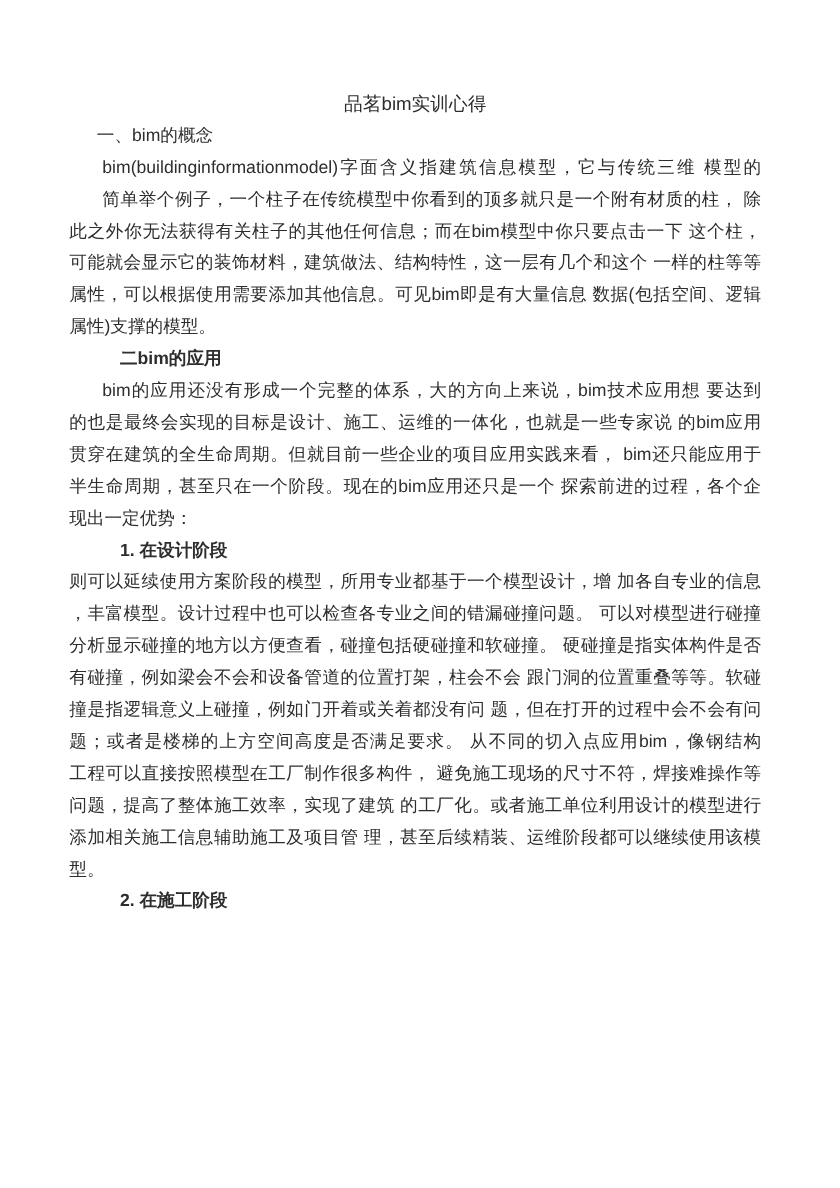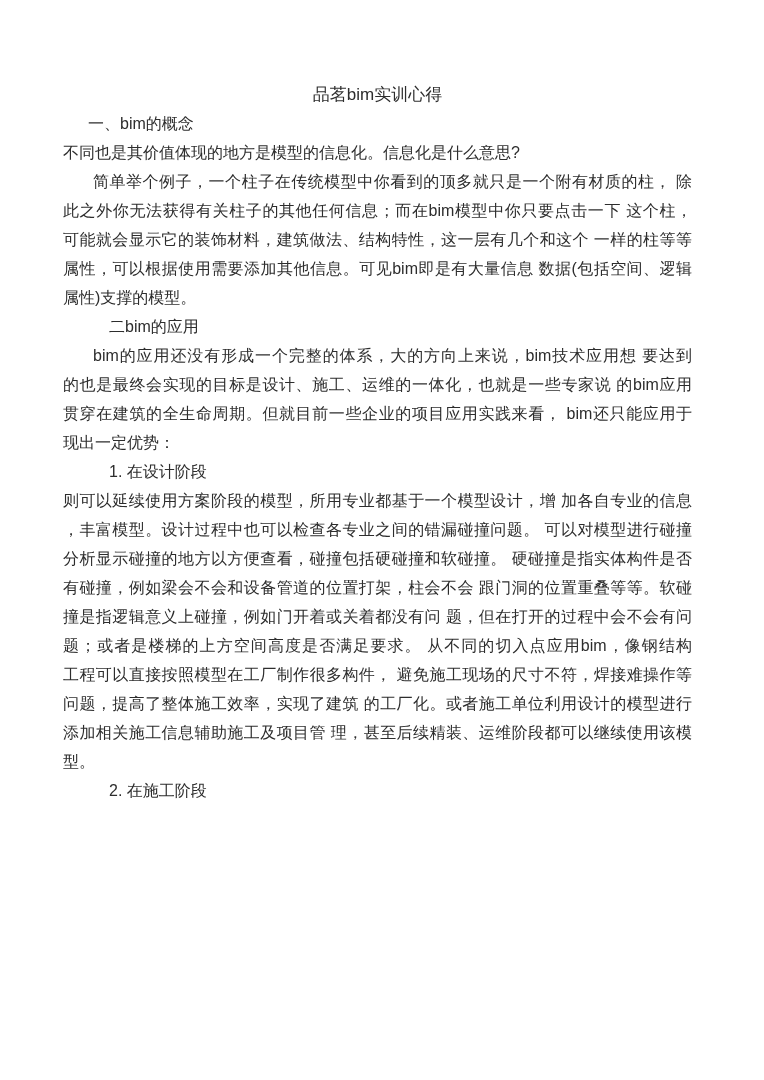--- a/index.html
+++ b/index.html
@@ -30,40 +30,41 @@
   .plain {
     text-align: center;
     text-align-last: left;
   }
   .title {
     text-align: center;
     text-align-last: center;
     font-size: 17px;
   }
   .ind-a { padding-left: 25px; }  
-  .ind-b { padding-left: 46px; }  
+  .ind-b { padding-left: 46px; font-weight: bold; }  
   .ind-c { padding-left: 30px; }  
 </style>
 </head>
 <body>
 
 <div class="page">
   <div class="line title">品茗bim实训心得</div>
 
   <div class="line plain ind-a">一、bim的概念</div>
-  <div class="line plain">不同也是其价值体现的地方是模型的信息化。信息化是什么意思?</div>
+  <div class="line ind-c">bim(buildinginformationmodel)字面含义指建筑信息模型，它与传统三维 模型的</div>
   <div class="line ind-c">简单举个例子，一个柱子在传统模型中你看到的顶多就只是一个附有材质的柱， 除</div>
   <div class="line">此之外你无法获得有关柱子的其他任何信息；而在bim模型中你只要点击一下 这个柱，</div>
   <div class="line">可能就会显示它的装饰材料，建筑做法、结构特性，这一层有几个和这个 一样的柱等等</div>
   <div class="line">属性，可以根据使用需要添加其他信息。可见bim即是有大量信息 数据(包括空间、逻辑</div>
   <div class="line plain">属性)支撑的模型。</div>
   <div class="line plain ind-b">二bim的应用</div>
   <div class="line ind-c">bim的应用还没有形成一个完整的体系，大的方向上来说，bim技术应用想 要达到</div>
   <div class="line">的也是最终会实现的目标是设计、施工、运维的一体化，也就是一些专家说 的bim应用</div>
   <div class="line">贯穿在建筑的全生命周期。但就目前一些企业的项目应用实践来看， bim还只能应用于</div>
+  <div class="line">半生命周期，甚至只在一个阶段。现在的bim应用还只是一个 探索前进的过程，各个企</div>
   <div class="line plain">现出一定优势：</div>
   <div class="line plain ind-b">1. 在设计阶段</div>
   <div class="line">则可以延续使用方案阶段的模型，所用专业都基于一个模型设计，增 加各自专业的信息</div>
   <div class="line">，丰富模型。设计过程中也可以检查各专业之间的错漏碰撞问题。 可以对模型进行碰撞</div>
   <div class="line">分析显示碰撞的地方以方便查看，碰撞包括硬碰撞和软碰撞。 硬碰撞是指实体构件是否</div>
   <div class="line">有碰撞，例如梁会不会和设备管道的位置打架，柱会不会 跟门洞的位置重叠等等。软碰</div>
   <div class="line">撞是指逻辑意义上碰撞，例如门开着或关着都没有问 题，但在打开的过程中会不会有问</div>
   <div class="line">题；或者是楼梯的上方空间高度是否满足要求。 从不同的切入点应用bim，像钢结构</div>
   <div class="line">工程可以直接按照模型在工厂制作很多构件， 避免施工现场的尺寸不符，焊接难操作等</div>
   <div class="line">问题，提高了整体施工效率，实现了建筑 的工厂化。或者施工单位利用设计的模型进行</div>

